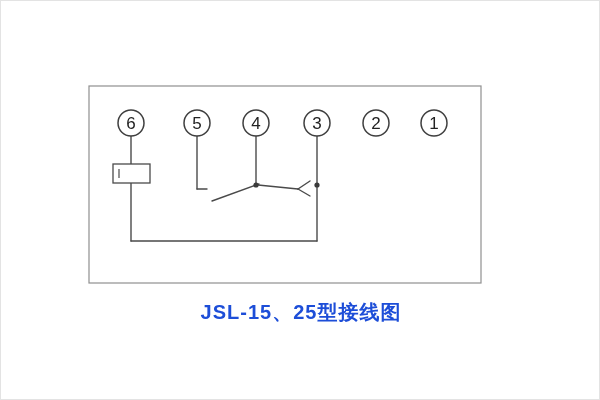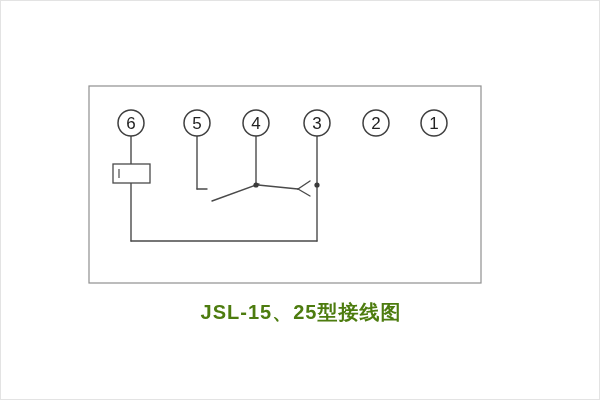--- a/index.html
+++ b/index.html
@@ -9,21 +9,21 @@
     font-family:"Liberation Sans",sans-serif;overflow:hidden;
   }
   svg{position:absolute;left:0;top:0;display:block;}
   text.tnum{
     font-family:"Liberation Sans",sans-serif;
     font-size:17px;fill:#222;font-weight:400;
   }
   .caption{
     position:absolute;left:0;top:298px;width:600px;
     text-align:center;font-size:20px;font-weight:bold;
-    color:#4d7c0f;letter-spacing:1px;
+    color:#1d4ed8;letter-spacing:1px;
     font-family:"Liberation Sans","DejaVu Sans",sans-serif;
   }
 </style>
 </head>
 <body>
 
 <div class="screen">
 
   <svg width="600" height="400" viewBox="0 0 600 400">
 

